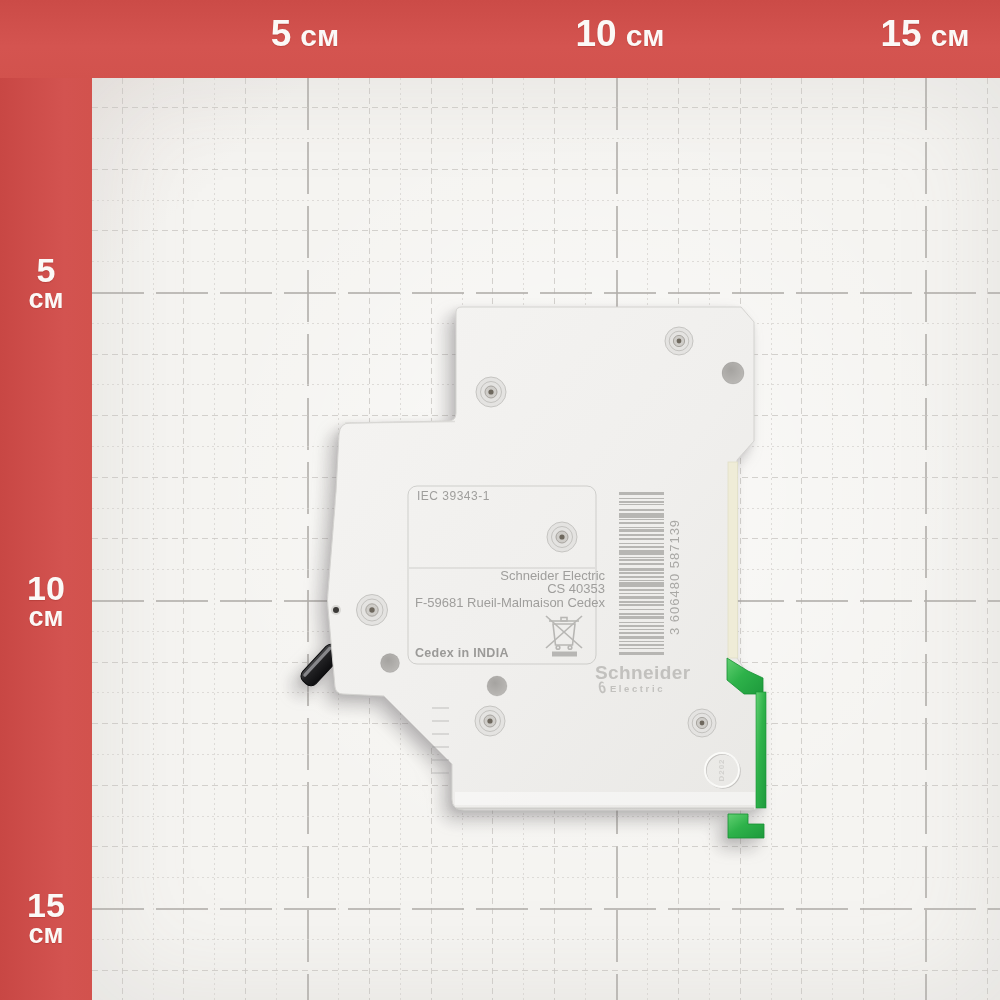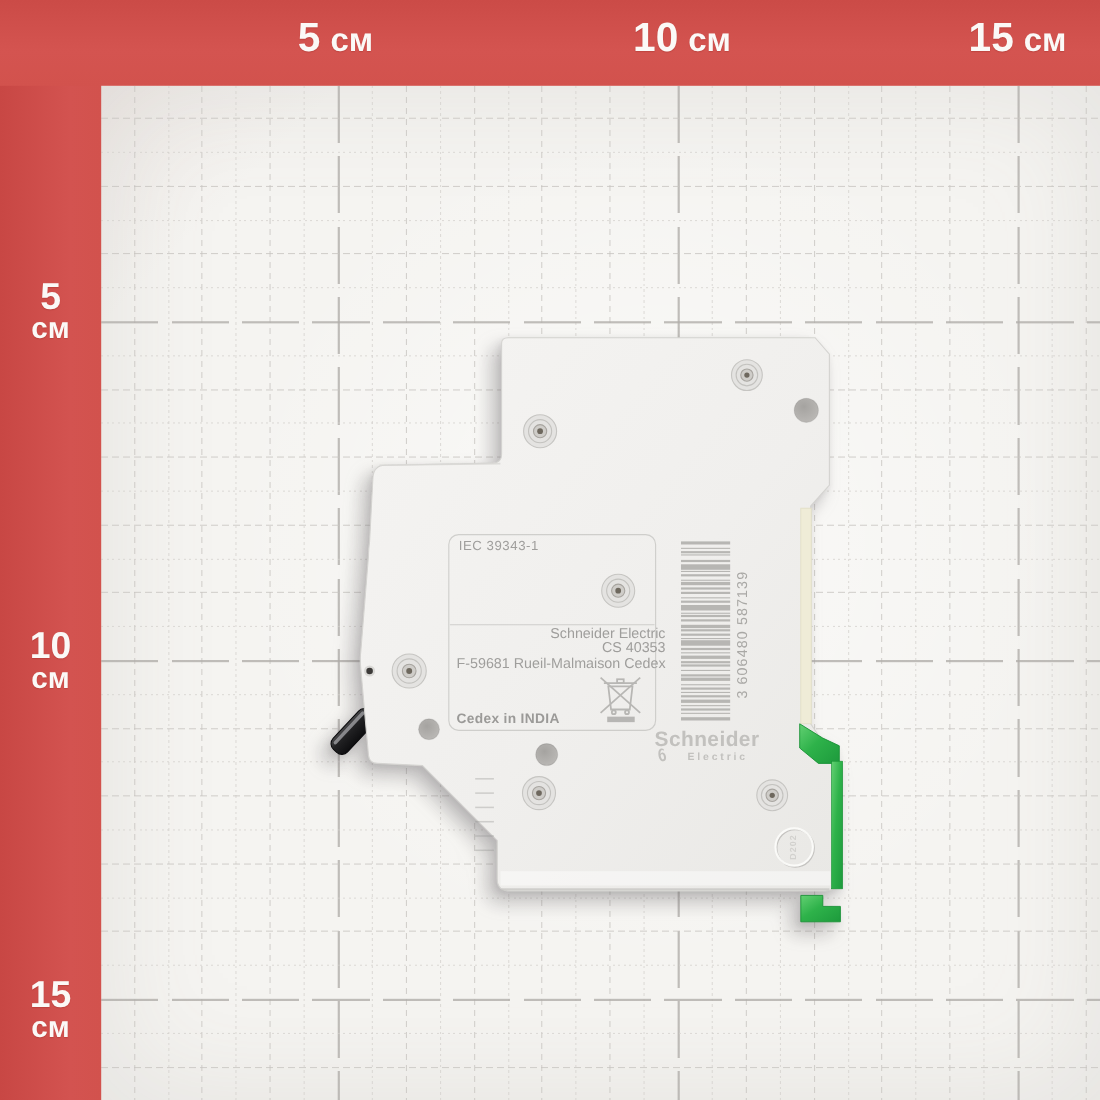--- a/index.html
+++ b/index.html
@@ -49,21 +49,21 @@
     filter:drop-shadow(-8px 9px 8px rgba(104,100,103,.35)) drop-shadow(-2px 3px 3px rgba(104,100,103,.16));
   }
   .btext{position:absolute;color:#9f9e9c;}
   .t-iec{left:417px;top:489px;font-size:12px;letter-spacing:.5px;font-weight:500;}
   .t-addr{left:415px;top:569px;font-size:13px;line-height:13.4px;font-weight:400;text-align:right;}
   .t-made{left:415px;top:646px;font-size:12.5px;font-weight:600;letter-spacing:.3px;color:#9b9a98;}
   .t-brand{left:595px;top:663px;width:140px;color:#c2c1be;}
   .t-brand .name{font-size:19px;font-weight:700;letter-spacing:.4px;line-height:20px;}
   .t-brand .row2{display:flex;align-items:center;margin-left:3px;margin-top:-3px;}
   .t-brand .loop{display:inline-block;transform:scaleX(-1);font-size:16px;font-weight:700;line-height:16px;}
-  .t-brand .sub{font-size:9.5px;font-weight:600;letter-spacing:2.6px;margin-left:19px;}
+  .t-brand .sub{font-size:9.5px;font-weight:600;letter-spacing:2.6px;margin-left:4px;}
   .t-barcode-num{
     left:595px;top:569px;width:160px;height:16px;line-height:16px;text-align:center;
     transform:rotate(-90deg);font-size:13px;letter-spacing:1px;color:#a9a8a5;font-weight:500;
   }
   .t-stamp{
     left:682px;top:765px;width:80px;height:10px;line-height:10px;text-align:center;
     transform:rotate(-90deg);font-size:8px;letter-spacing:1px;color:#d2d1ce;font-weight:700;
   }
   .barcode{position:absolute;left:619px;top:492px;width:45px;height:166px;overflow:hidden;}
   .barcode div{width:100%;background:#b7b6b3;}

